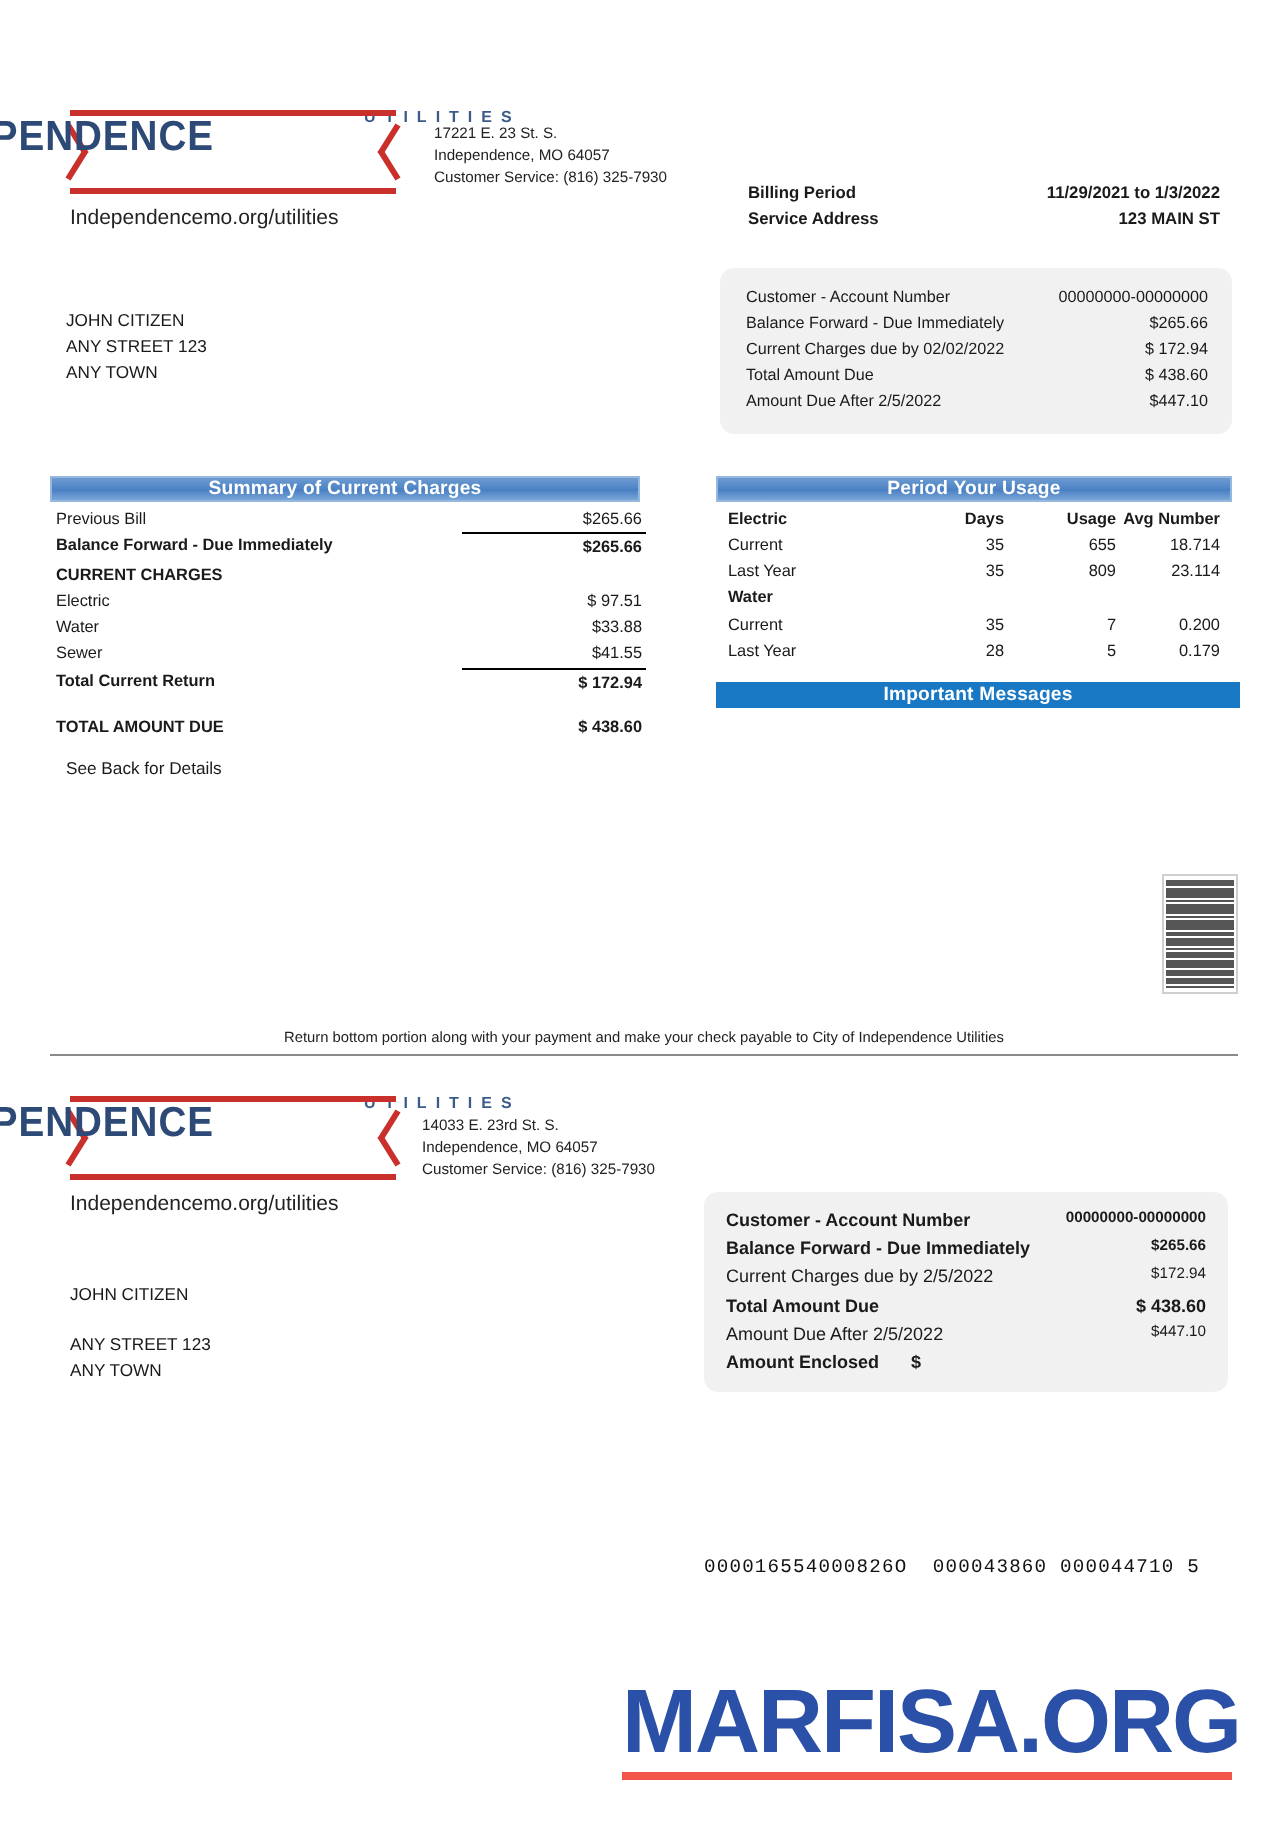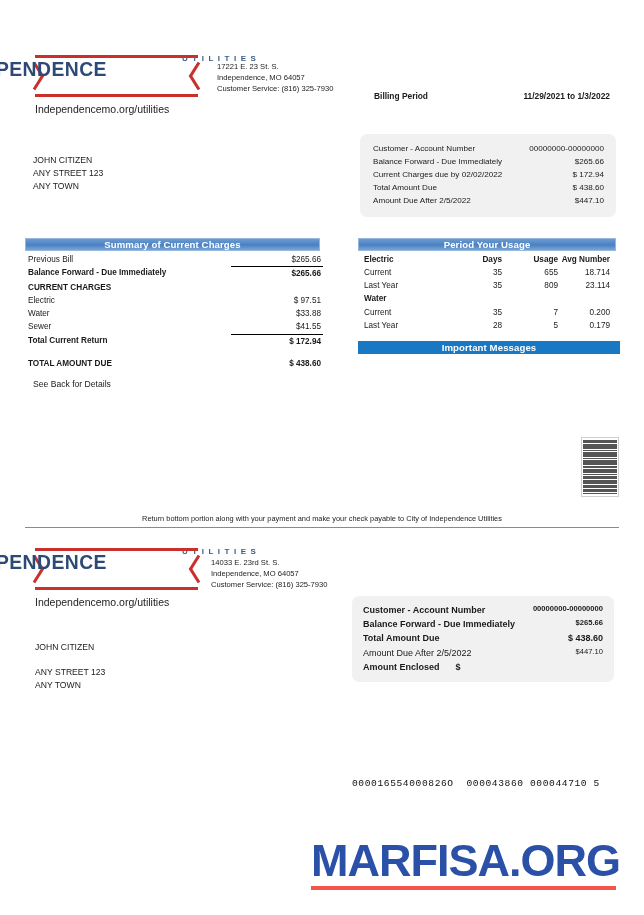--- a/index.html
+++ b/index.html
@@ -195,20 +195,24 @@
     <div>17221 E. 23 St. S.</div>
     <div>Independence, MO 64057</div>
     <div>Customer Service: (816) 325-7930</div>
   </div>
 
   <div class="kv-rows billing" style="left:374px; top:90px; width:236px;">
     <div class="kv-row">
       <span>Billing Period</span>
       <span>11/29/2021 to 1/3/2022</span>
     </div>
+    <div class="kv-row">
+      <span>Service Address</span>
+      <span>123 MAIN ST</span>
+    </div>
   </div>
 
   <div class="gray-panel" style="left:360px; top:134px; width:256px;">
     <div class="row">
       <span class="l">Customer - Account Number</span>
       <span class="v">00000000-00000000</span>
     </div>
     <div class="row">
       <span class="l">Balance Forward - Due Immediately</span>
       <span class="v">$265.66</span>
@@ -369,20 +373,24 @@
 
   <div class="stub-box" style="left:352px; top:596px; width:262px;">
     <div class="row b">
       <span class="l">Customer - Account Number</span>
       <span class="v sm">00000000-00000000</span>
     </div>
     <div class="row b">
       <span class="l">Balance Forward - Due Immediately</span>
       <span class="v sm">$265.66</span>
     </div>
+    <div class="row">
+      <span class="l">Current Charges due by 2/5/2022</span>
+      <span class="v sm">$172.94</span>
+    </div>
     <div class="row b">
       <span class="l">Total Amount Due</span>
       <span class="v">$ 438.60</span>
     </div>
     <div class="row">
       <span class="l">Amount Due After 2/5/2022</span>
       <span class="v sm">$447.10</span>
     </div>
     <div class="enclosed">
       <span>Amount Enclosed</span>

